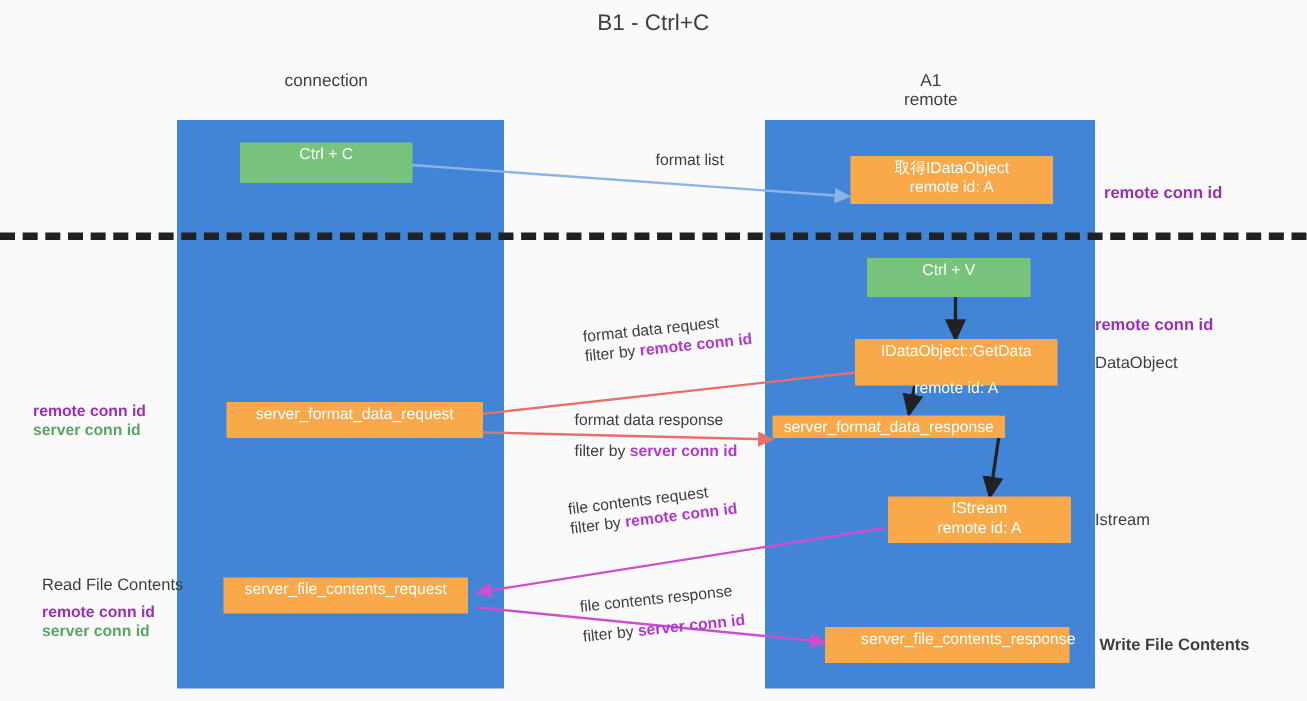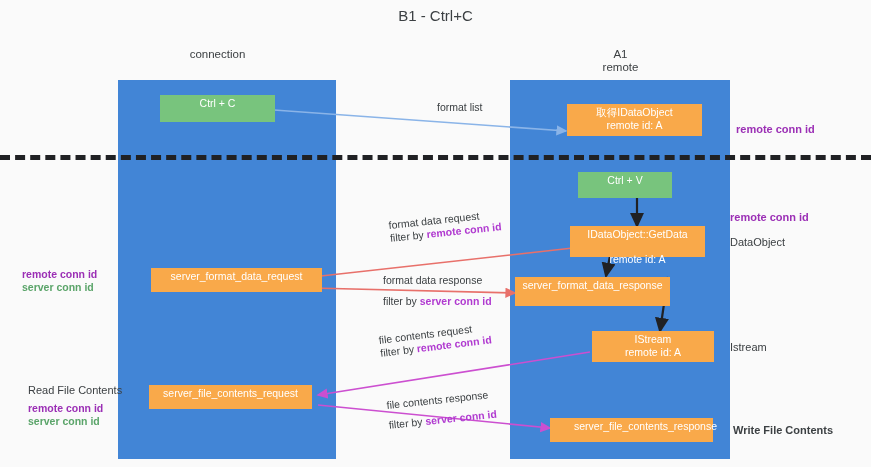--- a/index.html
+++ b/index.html
@@ -124,34 +124,34 @@
 
   <div class="box green" style="left:160px;top:95px;width:115px;height:27px;">
     <span class="ln">Ctrl + C</span>
   </div>
 
   <div class="box orange" style="left:567px;top:104px;width:135px;height:32px;">
     <span class="ln">取得IDataObject</span>
     <span class="ln">remote id: A</span>
   </div>
 
-  <div class="box green" style="left:578px;top:172px;width:94px;height:26px;">
+  <div class="box green" style="left:578px;top:172px;width:109px;height:26px;">
     <span class="ln">Ctrl + V</span>
   </div>
 
   <div class="box orange" style="left:570px;top:226px;width:135px;height:31px;gap:12px;">
     <span class="ln">IDataObject::GetData</span>
     <span class="ln">remote id: A</span>
   </div>
 
   <div class="box orange" style="left:151px;top:268px;width:171px;height:24px;">
     <span class="ln">server_format_data_request</span>
   </div>
 
-  <div class="box orange" style="left:515px;top:277px;width:155px;height:29px;">
+  <div class="box orange" style="left:515px;top:277px;width:155px;height:15px;">
     <span class="ln">server_format_data_response</span>
   </div>
 
   <div class="box orange" style="left:592px;top:331px;width:122px;height:31px;">
     <span class="ln">IStream</span>
     <span class="ln">remote id: A</span>
   </div>
 
   <div class="box orange" style="left:149px;top:385px;width:163px;height:24px;">
     <span class="ln">server_file_contents_request</span>

